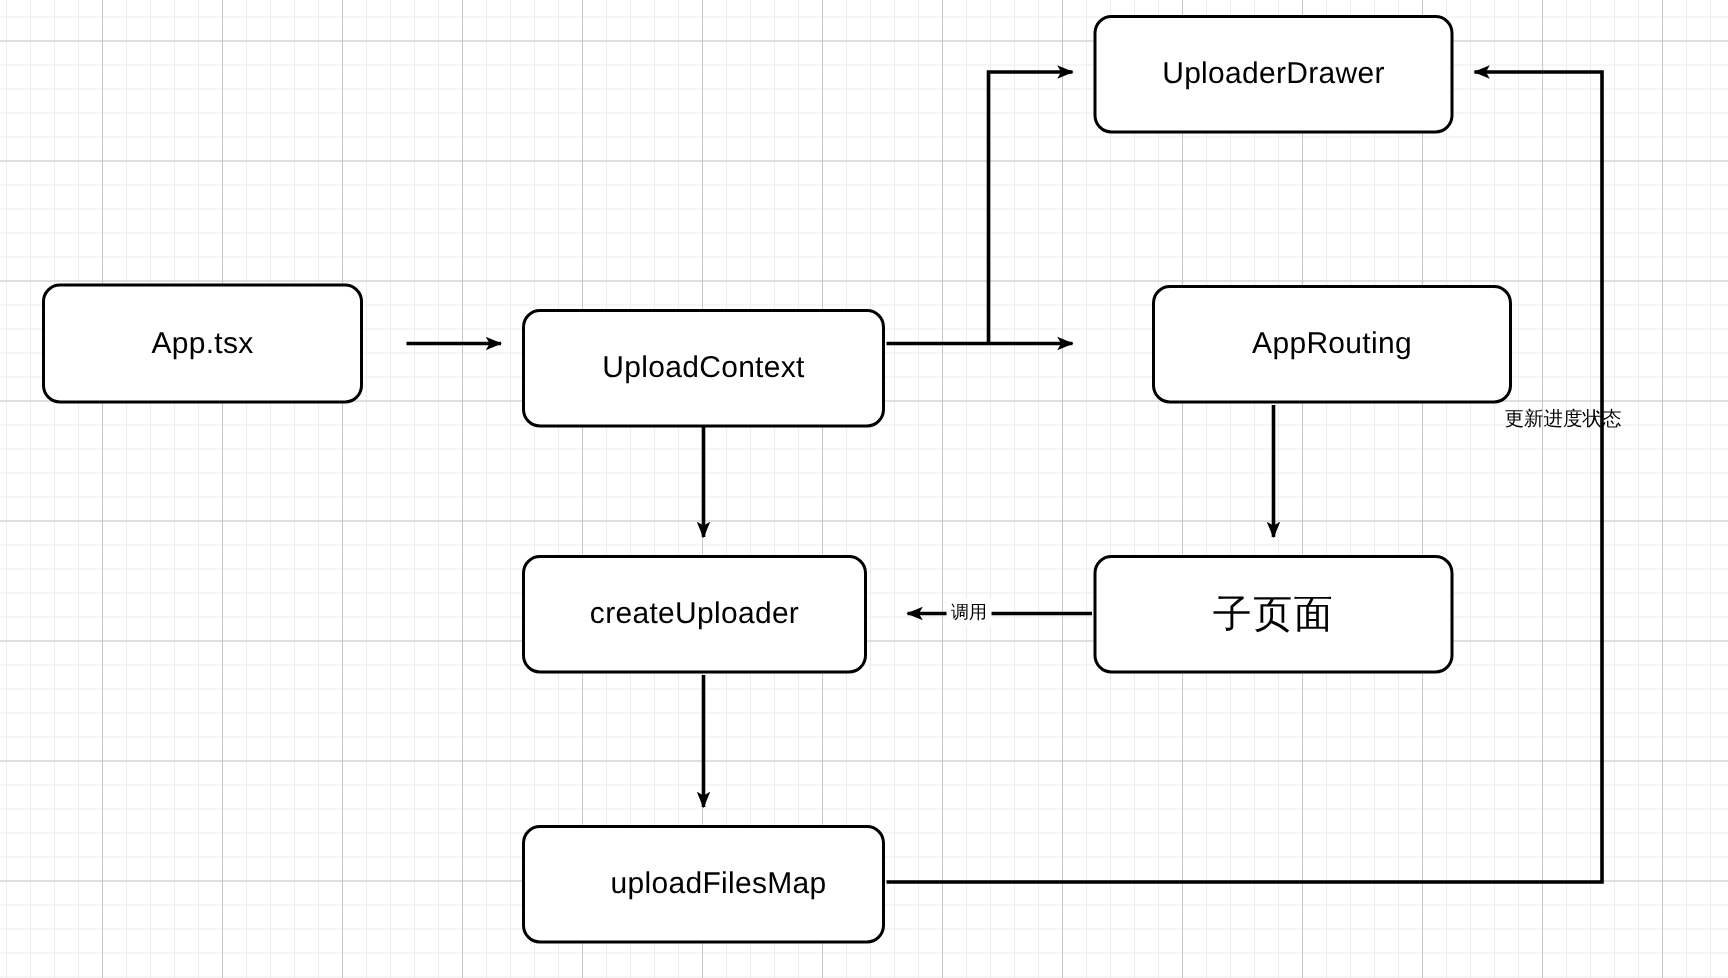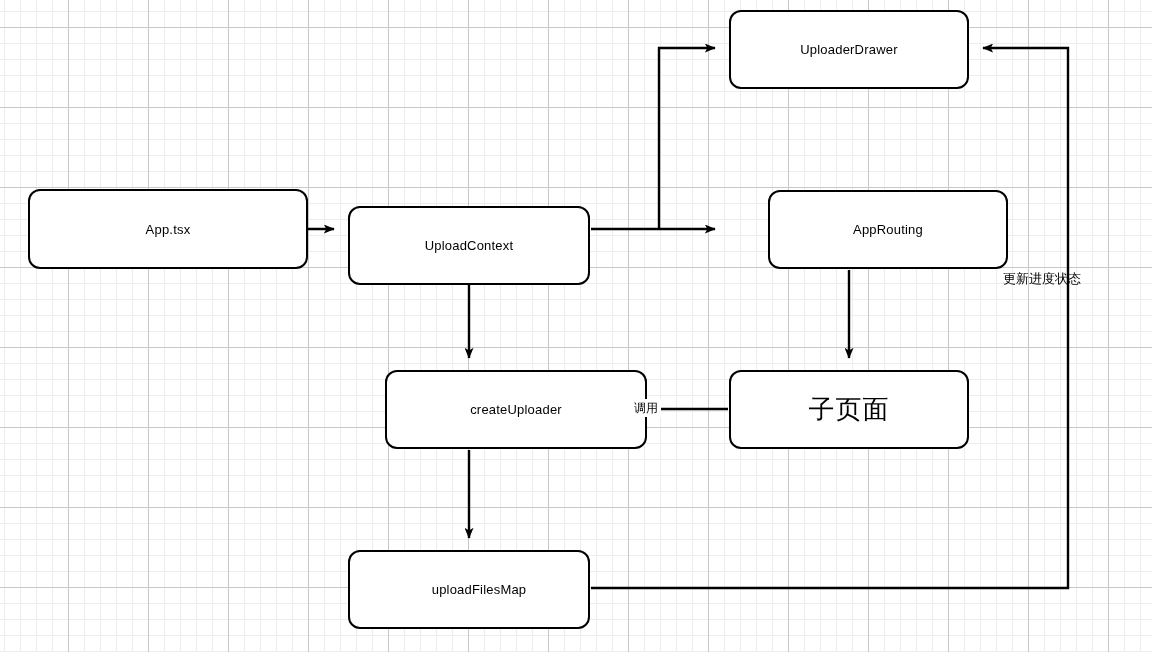--- a/index.html
+++ b/index.html
@@ -31,21 +31,21 @@
   .node {
     position: absolute;
     box-sizing: border-box;
     background: #ffffff;
     border: 2.2px solid #000000;
     border-radius: 12px;
     display: flex;
     align-items: center;
     justify-content: center;
     color: #000000;
-    font-size: 13px;
+    font-size: 20px;
     letter-spacing: 0.2px;
     white-space: nowrap;
   }
   .node.cjk { font-size: 26px; letter-spacing: 1px; }
   .edge-label {
     position: absolute;
     background: #ffffff;
     color: #000000;
     font-size: 12px;
     line-height: 18px;
@@ -82,37 +82,37 @@
       <path d="M 849 270 L 849 358" marker-end="url(#arrowhead)"></path>
 
       <path d="M 728 409 L 605 409" marker-end="url(#arrowhead)"></path>
 
       <path d="M 469 450 L 469 538" marker-end="url(#arrowhead)"></path>
 
       <path d="M 591 588 L 1068 588 L 1068 48 L 983 48" marker-end="url(#arrowhead)"></path>
     </g>
   </svg>
 
-  <div class="node" style="left:28px; top:189px; width:280px; height:80px;">
+  <div class="node" style="left:28px; top:189px; width:214px; height:80px;">
     <span>App.tsx</span>
   </div>
 
   <div class="node" style="left:348px; top:206px; width:242px; height:79px;">
     <span>UploadContext</span>
   </div>
 
   <div class="node" style="left:729px; top:10px; width:240px; height:79px;">
     <span>UploaderDrawer</span>
   </div>
 
   <div class="node" style="left:768px; top:190px; width:240px; height:79px;">
     <span>AppRouting</span>
   </div>
 
-  <div class="node" style="left:348px; top:370px; width:262px; height:79px;margin-left:37px;">
+  <div class="node" style="left:348px; top:370px; width:230px; height:79px;">
     <span>createUploader</span>
   </div>
 
   <div class="node cjk" style="left:729px; top:370px; width:240px; height:79px;">
     <span>子页面</span>
   </div>
 
   <div class="node" style="left:348px; top:550px; width:242px; height:79px;padding-left:20px;">
     <span>uploadFilesMap</span>
   </div>

